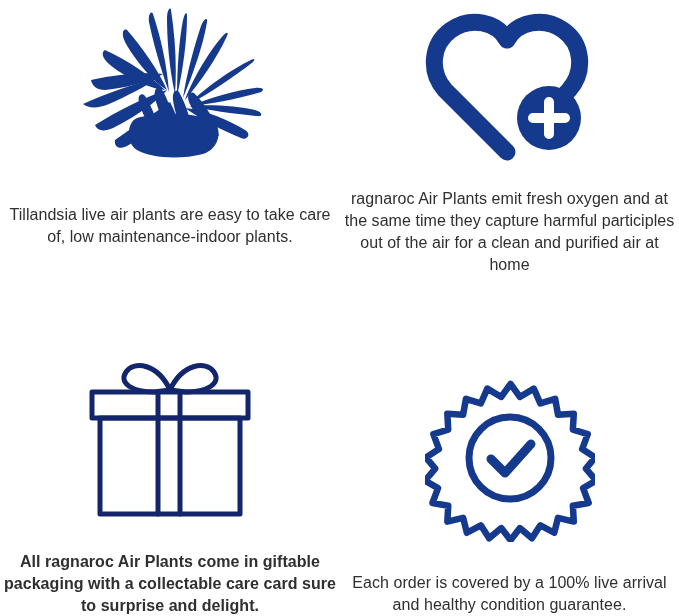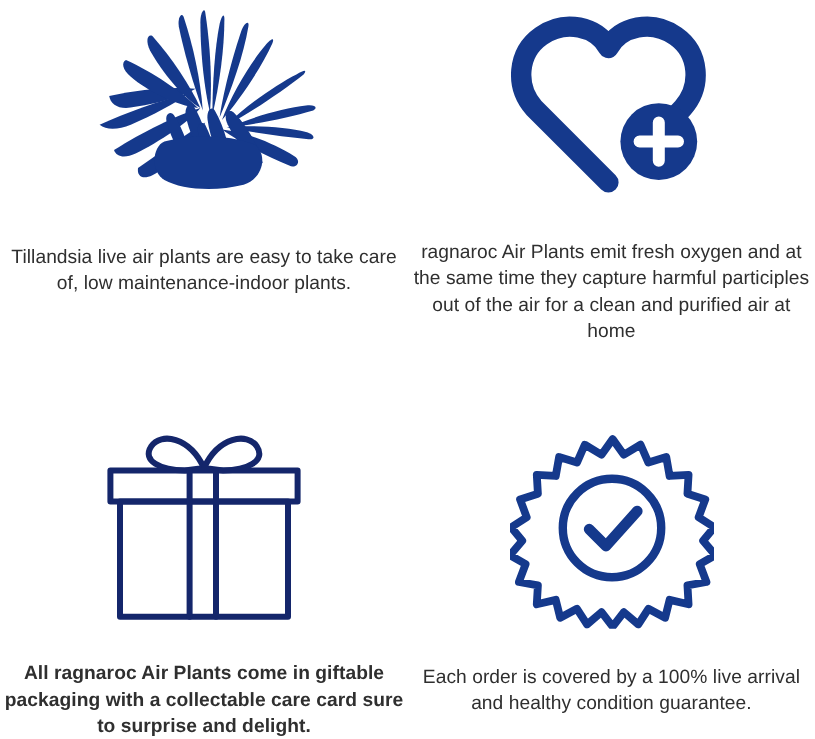--- a/index.html
+++ b/index.html
@@ -25,21 +25,21 @@
   .feature-cell {
     position: relative;
     display: flex;
     flex-direction: column;
     align-items: center;
     box-sizing: border-box;
   }
   .cell-tl { padding: 8px 4px 0 4px; }
   .cell-tr { padding: 8px 0 0 0; }
   .cell-bl { padding: 48px 4px 0 4px; font-weight: bold; }
-  .cell-br { padding: 48px 0 0 0; }
+  .cell-br { padding: 48px 0 0 0; justify-content: flex-end; }
 
   .icon-wrap {
     display: flex;
     align-items: center;
     justify-content: center;
   }
   .icon-plant   { width: 190px; height: 160px; }
   .icon-heart   { width: 170px; height: 160px; }
   .icon-gift    { width: 180px; height: 165px; }
   .icon-badge   { width: 170px; height: 168px; }
@@ -49,21 +49,21 @@
   .feature-caption {
     text-align: center;
     font-size: 16px;
     line-height: 22px;
     color: #2f2f2f;
     letter-spacing: 0.05px;
     white-space: pre-line;
     margin: 0;
   }
   .cap-tl { width: 334px; margin-top: 36px; }
-  .cap-tr { width: 330px; margin-top: 32px; }
+  .cap-tr { width: 330px; margin-top: 20px; }
   .cap-bl { width: 334px; margin-top: 30px; }
   .cap-br { width: 330px; margin-top: 30px; }
 </style>
 </head>
 <body>
 
 <div class="feature-grid">
 
   <div class="feature-cell cell-tl">
     <div class="icon-wrap icon-plant">

